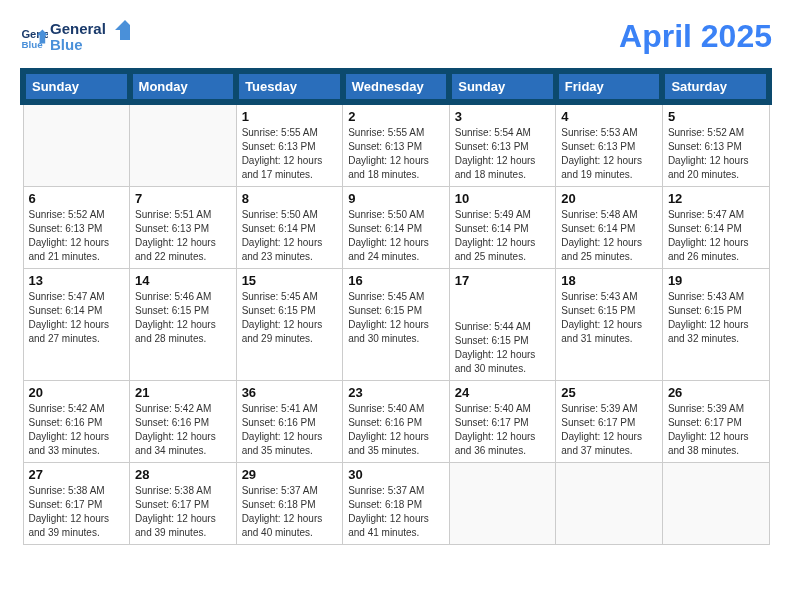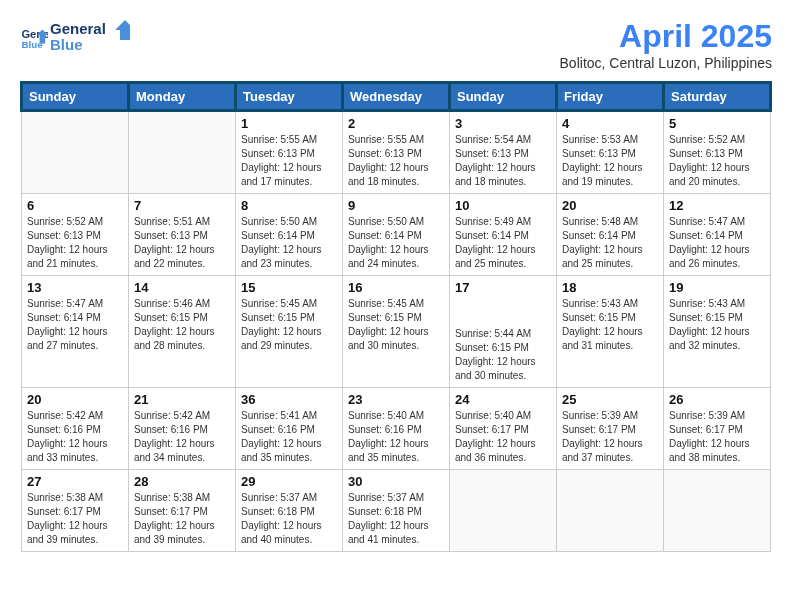--- a/index.html
+++ b/index.html
@@ -48,21 +48,21 @@
       border-collapse: collapse;
       table-layout: fixed;
     }
     .calendar th {
       background-color: #2a6ebb;
       color: #fff;
       text-align: left;
       padding: 5px 6px;
       font-size: 13px;
       font-weight: bold;
-      border: 3px solid #0c4a6e;
+      border: 6px solid #0c4a6e;
     }
     .calendar td {
       vertical-align: top;
       border: 1px solid #ccc;
       padding: 4px 5px;
       height: 78px;
       font-size: 10.5px;
       color: #222;
       background: #fff;
     }
@@ -95,21 +95,20 @@
       <div>
         <svg width="80" height="36">
           <text x="0" y="16" font-size="15" font-weight="bold" fill="#1a3a6b" font-family="Arial">General</text>
           <text x="0" y="32" font-size="15" font-weight="bold" fill="#4a90d9" font-family="Arial">Blue</text>
           <polygon points="75,2 85,12 80,12 80,22 70,22 70,12 65,12" fill="#4a90d9"></polygon>
         </svg>
       </div>
     </div>
     <div class="title-area">
       <div class="month-title">April 2025</div>
-      <div class="subtitle">Bolitoc, Central Luzon, Philippines</div>
     </div>
   </div>
 
   <table class="calendar">
     <thead>
       <tr>
         <th>Sunday</th>
         <th>Monday</th>
         <th>Tuesday</th>
         <th>Wednesday</th>

